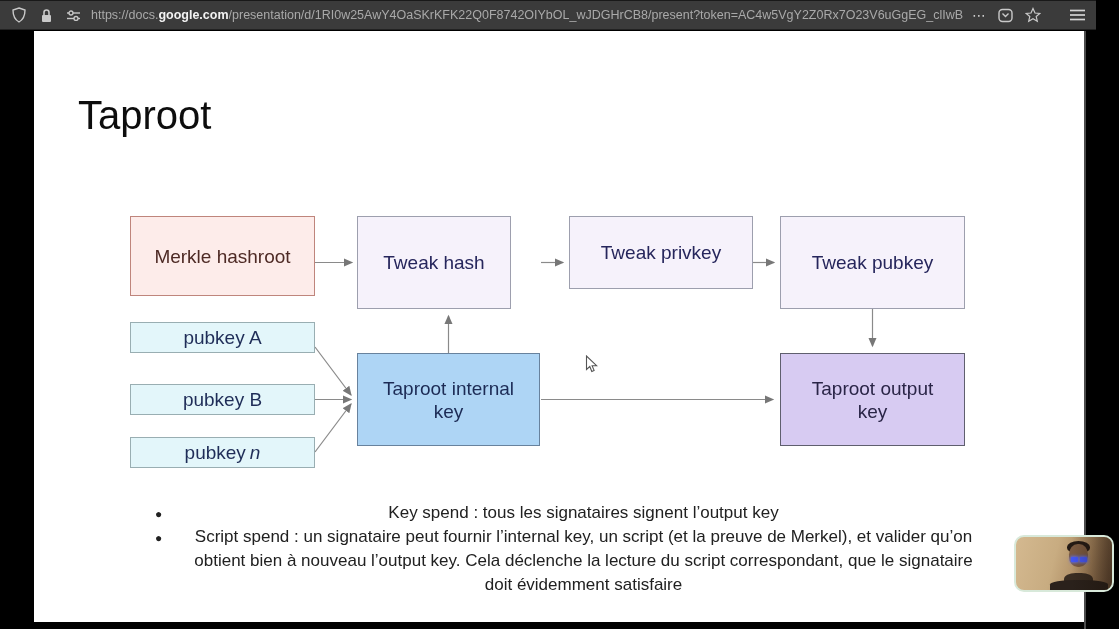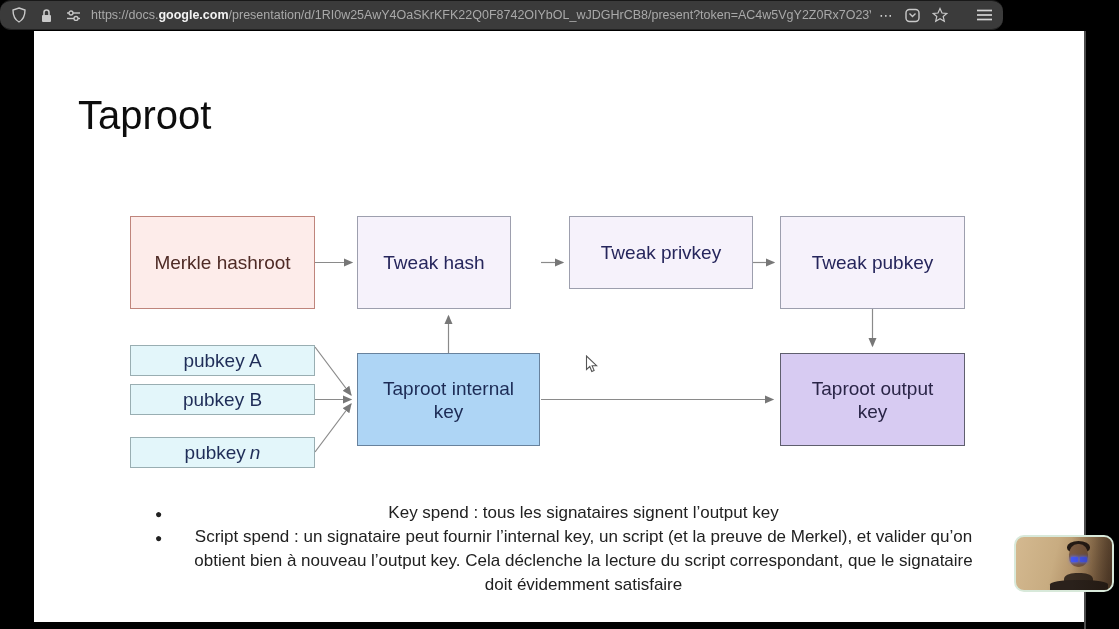--- a/index.html
+++ b/index.html
@@ -10,23 +10,23 @@
     --pubkey-fill:#e3f6fa; --pubkey-border:#99aeb2; --pubkey-text:#1f2d58;
     --internal-fill:#aed5f5; --internal-border:#68829d; --internal-text:#1c2b55;
     --output-fill:#d7cbf2; --output-border:#5f5f6e; --output-text:#2a2547;
     --arrow:#8a8a8a; --bullet-text:#212121;
   }
   *{margin:0;padding:0;box-sizing:border-box;}
   html,body{width:1119px;height:629px;overflow:hidden;background:#000;
     font-family:"Liberation Sans","DejaVu Sans",sans-serif;}
 
   
-  .browser-bar{position:absolute;left:0;top:0;width:1003px;height:30px;
+  .browser-bar{position:absolute;left:0;top:0;width:1096px;height:30px;
     background:var(--bar-bg);border-top:1px solid #191919;border-bottom:1px solid #222;
-    display:flex;align-items:center;padding:0 10px;gap:9px;z-index:30;border-radius:11px;}
+    display:flex;align-items:center;padding:0 10px;gap:9px;z-index:30;}
   .bar-icon{display:flex;align-items:center;justify-content:center;width:18px;height:18px;flex:0 0 auto;}
   .bar-icon svg{display:block;}
   .url-field{flex:1 1 auto;display:flex;align-items:center;overflow:hidden;
     white-space:nowrap;font-size:12.5px;min-width:0;}
   .u-dim{color:var(--url-dim);}
   .u-host{color:var(--url-host);font-weight:bold;}
   .u-path{overflow:hidden;text-overflow:clip;min-width:0;flex:0 1 auto;}
   .u-ellipsis{color:#cfcfcf;font-size:14px;margin-left:8px;letter-spacing:1px;cursor:pointer;}
   .bar-right{display:flex;align-items:center;gap:10px;flex:0 0 auto;}
   .menu-gap{width:6px;}
@@ -34,29 +34,29 @@
   
   .slide{position:absolute;left:34px;top:31px;width:1050px;height:591px;
     background:var(--slide-bg);z-index:5;}
   .edge-line{position:absolute;left:1084px;top:31px;width:2px;height:598px;background:#4c4c4c;z-index:6;}
 
   .slide-title{position:absolute;left:44px;top:62px;font-size:40px;font-weight:400;
     color:var(--title-text);letter-spacing:0;}
 
   .dbox{position:absolute;display:flex;align-items:center;justify-content:center;
     text-align:center;font-size:19px;line-height:23px;border:1px solid;}
-  .box-merkle{left:96px;top:185px;width:185px;height:93px;
+  .box-merkle{left:96px;top:185px;width:185px;height:80px;
     background:var(--merkle-fill);border-color:var(--merkle-border);color:var(--merkle-text);}
   .box-tweak{background:var(--tweak-fill);border-color:var(--tweak-border);color:var(--tweak-text);}
   .box-tweak-hash{left:323px;top:185px;width:154px;height:93px;}
   .box-tweak-privkey{left:535px;top:185px;width:184px;height:73px;}
   .box-tweak-pubkey{left:746px;top:185px;width:185px;height:93px;}
   .box-pub{background:var(--pubkey-fill);border-color:var(--pubkey-border);color:var(--pubkey-text);
     width:185px;height:31px;left:96px;}
-  .box-pub-a{top:314px;} .box-pub-b{top:353px;} .box-pub-n{top:406px;}
+  .box-pub-a{top:291px;} .box-pub-b{top:353px;} .box-pub-n{top:406px;}
   .box-internal{left:323px;top:322px;width:183px;height:93px;padding:0 18px;
     background:var(--internal-fill);border-color:var(--internal-border);color:var(--internal-text);}
   .box-output{left:746px;top:322px;width:185px;height:93px;padding:0 18px;
     background:var(--output-fill);border-color:var(--output-border);color:var(--output-text);}
   .var-n{font-style:italic;margin-left:4px;}
 
   .arrows-svg{position:absolute;left:0;top:0;width:1050px;height:591px;pointer-events:none;}
 
   .cursor{position:absolute;left:551px;top:324px;width:13px;height:19px;}
 

